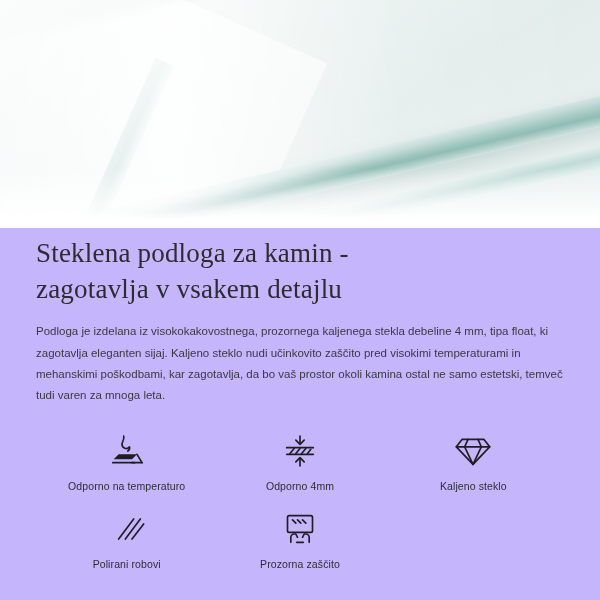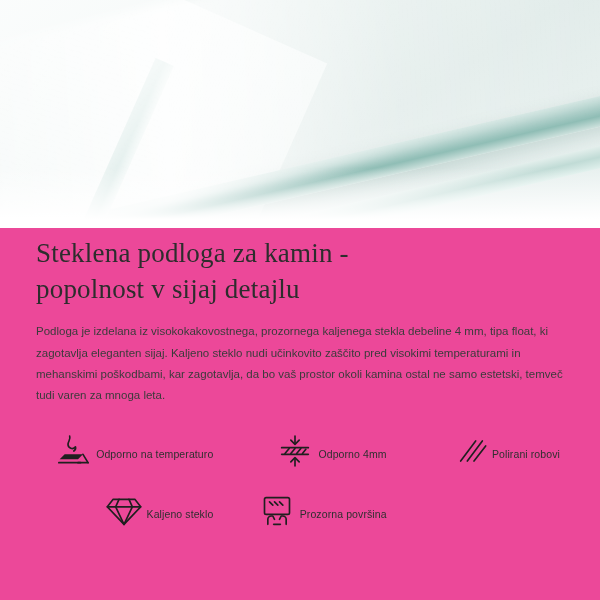--- a/index.html
+++ b/index.html
@@ -10,21 +10,21 @@
     width: 600px;
     height: 600px;
     overflow: hidden;
     background: #ffffff;
     font-family: "Liberation Sans", sans-serif;
   }
   .page {
     position: relative;
     width: 600px;
     height: 600px;
-    background: #ec4899;
+    background: #c4b5fd;
   }
 
   
   .hero {
     position: relative;
     width: 600px;
     height: 228px;
     overflow: hidden;
     background: #ffffff;
   }
@@ -137,23 +137,23 @@
   
   .features {
     display: grid;
     grid-template-columns: repeat(3, 1fr);
     grid-row-gap: 14px;
     margin-top: 22px;
     padding: 0 4px;
   }
   .feature {
     display: flex;
-    flex-direction: row;
+    flex-direction: column;
     align-items: center;
-    justify-content: flex-end;
+    justify-content: space-between;
     text-align: center;
   }
   .feature-icon {
     width: 46px;
     height: 46px;
     display: flex;
     align-items: center;
     justify-content: center;
     color: #1f1f1f;
   }
@@ -180,21 +180,21 @@
     <div class="glass-edge2"></div>
     <div class="glass-left-edge"></div>
     <div class="glass-sheen"></div>
     <div class="hero-fade"></div>
   </div>
 
   <div class="content">
 
     <h1 class="title">
       <span class="line">Steklena podloga za kamin -</span>
-      <span class="line">popolnost v sijaj detajlu</span>
+      <span class="line">zagotavlja v vsakem detajlu</span>
     </h1>
 
     <p class="body-copy">Podloga je izdelana iz visokokakovostnega, prozornega kaljenega stekla debeline 4 mm, tipa float, ki zagotavlja eleganten sijaj. Kaljeno steklo nudi učinkovito zaščito pred visokimi temperaturami in mehanskimi poškodbami, kar zagotavlja, da bo vaš prostor okoli kamina ostal ne samo estetski, temveč tudi varen za mnoga leta.</p>
 
     <div class="features">
 
       <div class="feature">
         <div class="feature-icon">
           <svg width="40" height="40" viewBox="0 0 48 48" fill="none" stroke="#1f1f1f" stroke-width="2" stroke-linecap="round" stroke-linejoin="round">
             <path d="M20 6c1.5 4-2 6.5-2 10a5 5 0 0 0 9 3c.5 2-.5 4-2 5"></path>
@@ -219,48 +219,48 @@
             <path d="M19 37l5-5 5 5"></path>
           </svg>
         </div>
         <div class="feature-label">Odporno 4mm</div>
       </div>
 
 
       <div class="feature">
         <div class="feature-icon">
           <svg width="40" height="40" viewBox="0 0 48 48" fill="none" stroke="#1f1f1f" stroke-width="2" stroke-linecap="round" stroke-linejoin="round">
-            <path d="M14 36L32 12"></path>
-            <path d="M22 36L40 12"></path>
-            <path d="M30 36L44 18"></path>
-          </svg>
-        </div>
-        <div class="feature-label">Polirani robovi</div>
-      </div>
-
-      <div class="feature">
-        <div class="feature-icon">
-          <svg width="40" height="40" viewBox="0 0 48 48" fill="none" stroke="#1f1f1f" stroke-width="2" stroke-linecap="round" stroke-linejoin="round">
             <path d="M11 10h26l7 9-20 21L4 19z"></path>
             <path d="M4 19h40"></path>
             <path d="M18 10l-4 9 10 21"></path>
             <path d="M30 10l4 9-10 21"></path>
           </svg>
         </div>
         <div class="feature-label">Kaljeno steklo</div>
+      </div>
+
+      <div class="feature">
+        <div class="feature-icon">
+          <svg width="40" height="40" viewBox="0 0 48 48" fill="none" stroke="#1f1f1f" stroke-width="2" stroke-linecap="round" stroke-linejoin="round">
+            <path d="M14 36L32 12"></path>
+            <path d="M22 36L40 12"></path>
+            <path d="M30 36L44 18"></path>
+          </svg>
+        </div>
+        <div class="feature-label">Polirani robovi</div>
       </div>
 
       <div class="feature">
         <div class="feature-icon">
           <svg width="40" height="40" viewBox="0 0 48 48" fill="none" stroke="#1f1f1f" stroke-width="2" stroke-linecap="round" stroke-linejoin="round">
             <rect x="9" y="8" width="30" height="20" rx="2"></rect>
             <path d="M15 13l4 4M21 13l4 4M27 13l4 4"></path>
             <path d="M13 40v-6a4 4 0 0 1 4-4h2l2 4"></path>
             <path d="M35 40v-6a4 4 0 0 0-4-4h-2l-2 4"></path>
             <path d="M20 40h8"></path>
           </svg>
         </div>
-        <div class="feature-label">Prozorna površina</div>
+        <div class="feature-label">Prozorna zaščito</div>
       </div>
 
     </div>
   </div>
 </div>
 
 </body></html>

